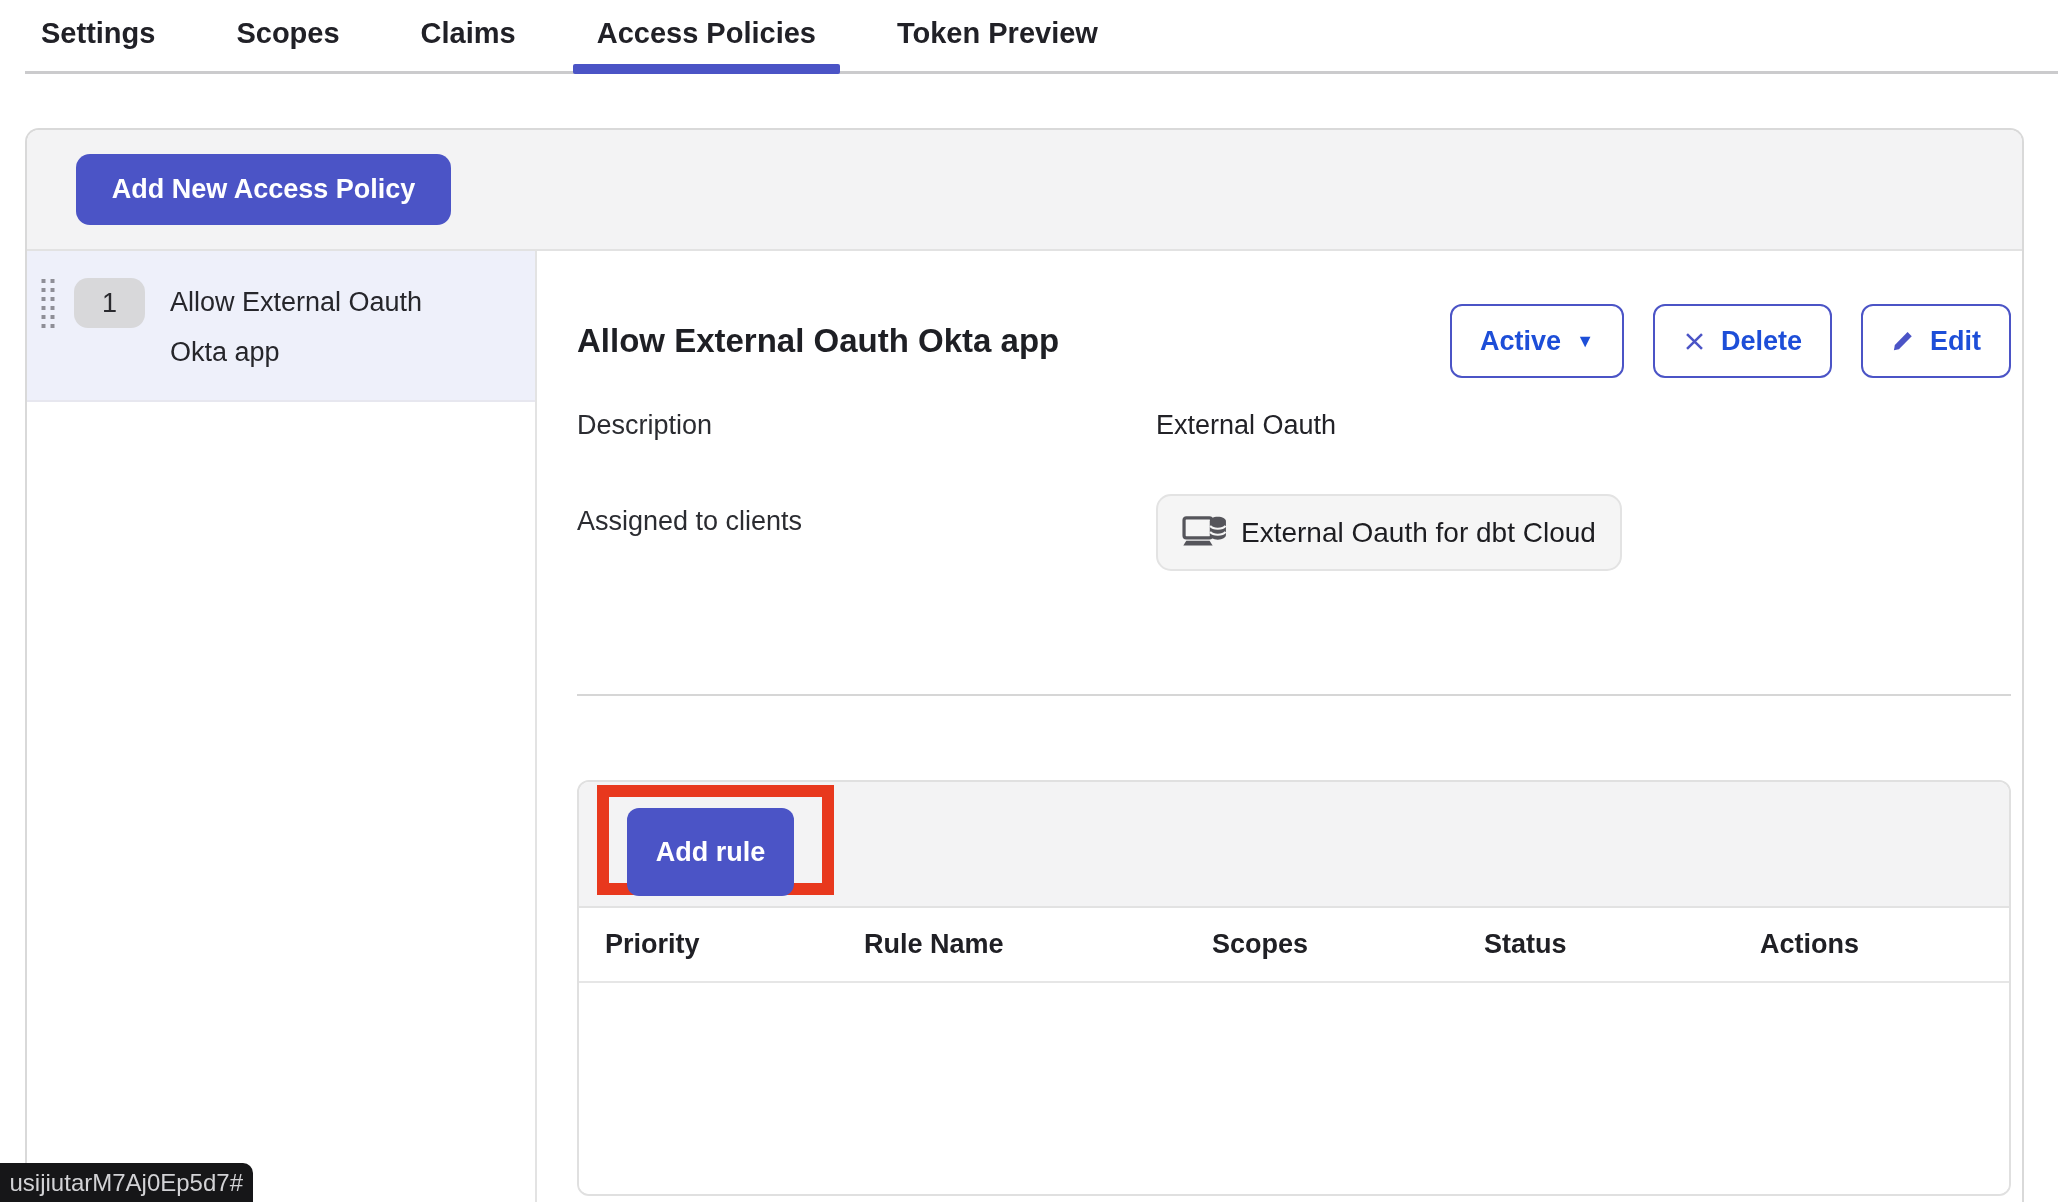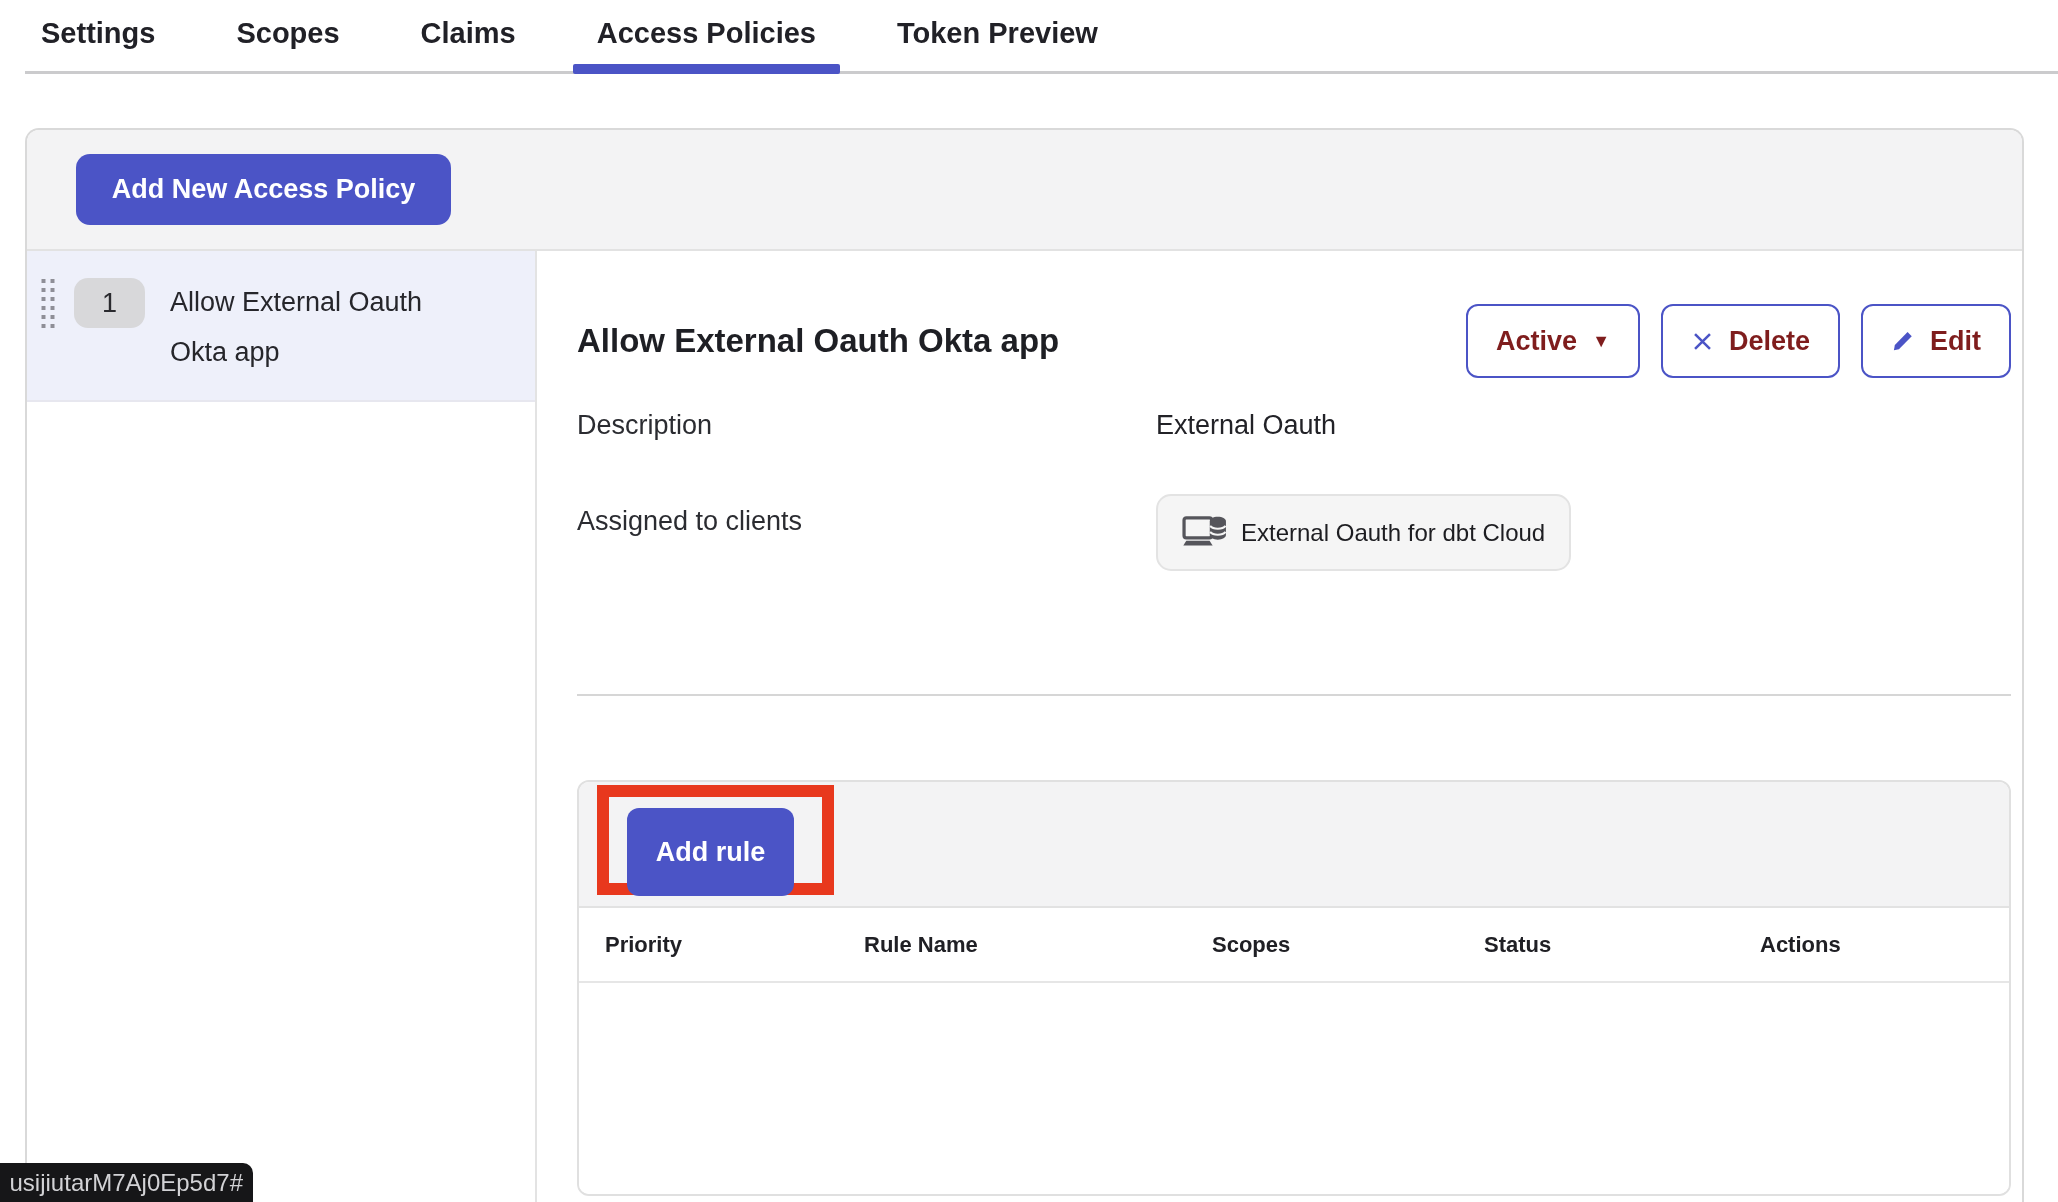--- a/index.html
+++ b/index.html
@@ -38,45 +38,45 @@
          border-radius:14px;display:flex;align-items:center;justify-content:center;
          font-size:27px;color:#2a2a2e;}
   .policy-name{margin-left:25px;width:300px;font-size:27px;line-height:50px;color:#26262b;}
 
   
   .main-col{flex:1;min-width:0;padding:0 11px 0 40px;box-sizing:border-box;}
   .detail-header{display:flex;justify-content:space-between;align-items:center;margin-top:53px;}
   .detail-title{margin:0;font-size:33px;font-weight:700;color:#1e1f24;}
   .btn-group{display:flex;gap:21px;}
   .obtn{display:inline-flex;align-items:center;gap:15px;height:74px;padding:0 28px;background:#fff;
-        border:2.5px solid #4b54c6;border-radius:12px;color:#7f1d1d;font-weight:700;font-size:27px;
-        cursor:pointer;font-family:"Liberation Sans",sans-serif;box-sizing:border-box;}
+        border:2.5px solid #4b54c6;border-radius:12px;color:#1d4ed8;font-weight:700;font-size:27px;
+        cursor:pointer;font-family:"Liberation Sans",sans-serif;box-sizing:border-box;margin-left:8px;}
   .caret{font-size:18px;line-height:1;}
 
   .field-row1{display:grid;grid-template-columns:579px 1fr;margin-top:32px;align-items:start;}
   .field-row2{display:grid;grid-template-columns:579px 1fr;margin-top:53px;align-items:start;}
   .field-label{font-size:27px;color:#2b2c31;}
   .field-value{font-size:27px;color:#222227;}
   .field-row2 .field-label{padding-top:12px;}
   .chip{display:inline-flex;align-items:center;gap:13px;height:77px;padding:0 24px;background:#f5f5f5;
-        border:2px solid #e3e3e3;border-radius:15px;font-size:24px;color:#1d1d21;cursor:pointer;
+        border:2px solid #e3e3e3;border-radius:15px;font-size:28px;color:#1d1d21;cursor:pointer;
         box-sizing:border-box;}
 
   .divider{margin-top:123px;border:none;border-top:2px solid #d6d6d6;width:100%;}
 
   
   .rules-card{margin-top:84px;height:416px;border:2px solid #e0e0e0;border-radius:12px;
         box-sizing:border-box;display:flex;flex-direction:column;overflow:hidden;background:#fff;}
   .rules-head{flex:0 0 auto;height:126px;background:#f3f3f4;border-bottom:2px solid #e2e2e2;
         position:relative;box-sizing:border-box;}
   .red-box{position:absolute;left:18px;top:3px;border:12px solid #e8381d;
         padding:11px 28px 0 18px;height:110px;box-sizing:border-box;}
   .add-rule{width:167px;height:88px;font-size:27px;border-radius:12px;}
   .rules-cols{flex:0 0 auto;display:flex;align-items:center;height:73px;border-bottom:2px solid #e6e6e6;
-        font-size:22px;font-weight:700;color:#202025;}
+        font-size:27px;font-weight:700;color:#202025;}
   .rules-cols .cell{box-sizing:border-box;padding-left:26px;white-space:nowrap;}
   .c1{width:259px;}.c2{width:348px;}.c3{width:272px;}.c4{width:276px;}.c5{flex:1;}
   .rules-body{flex:1;background:#fff;}
 
   
   .status-tip{position:absolute;left:0;top:1163px;width:253px;height:39px;background:#161618;
         border-radius:0 10px 0 0;color:#d2d2d5;font-size:24px;display:flex;align-items:center;
         justify-content:flex-end;padding:0 10px;box-sizing:border-box;overflow:hidden;white-space:nowrap;}
 
   svg{display:block;}

